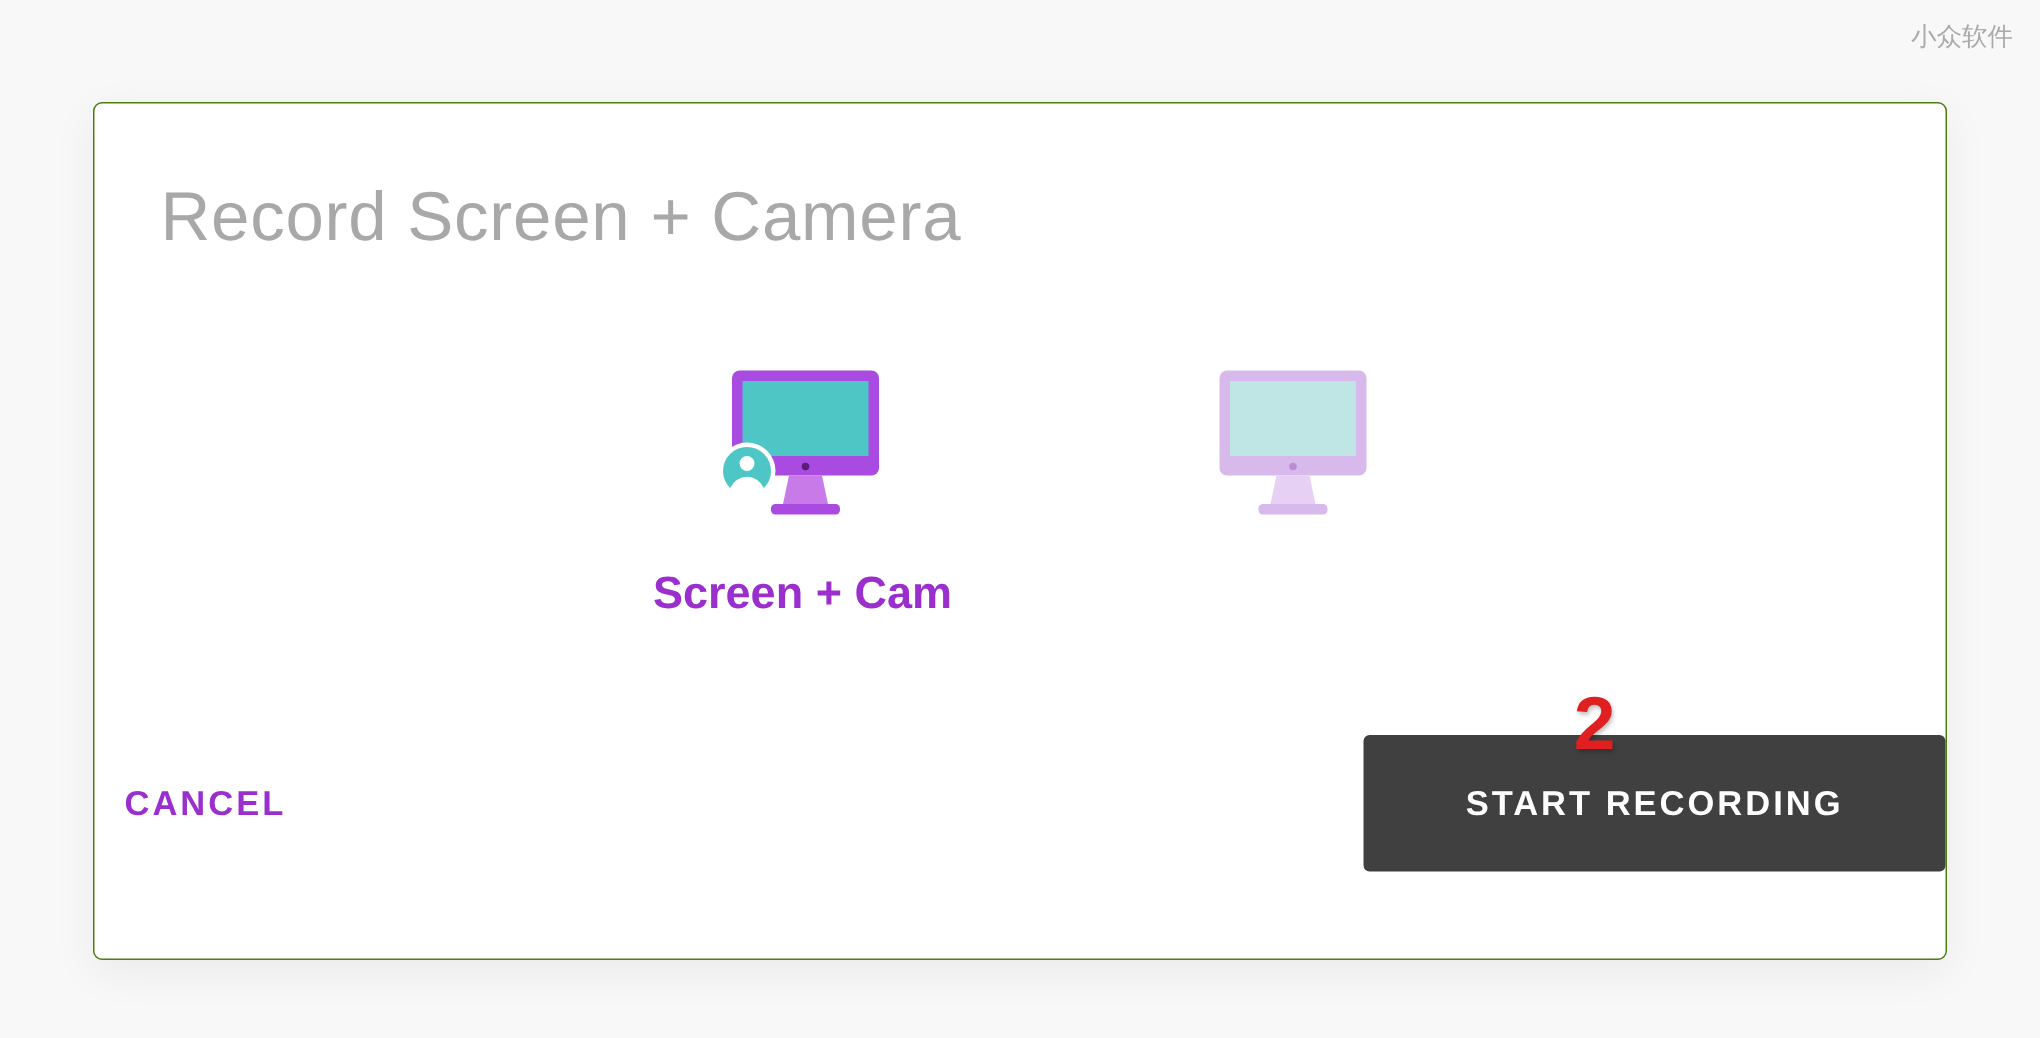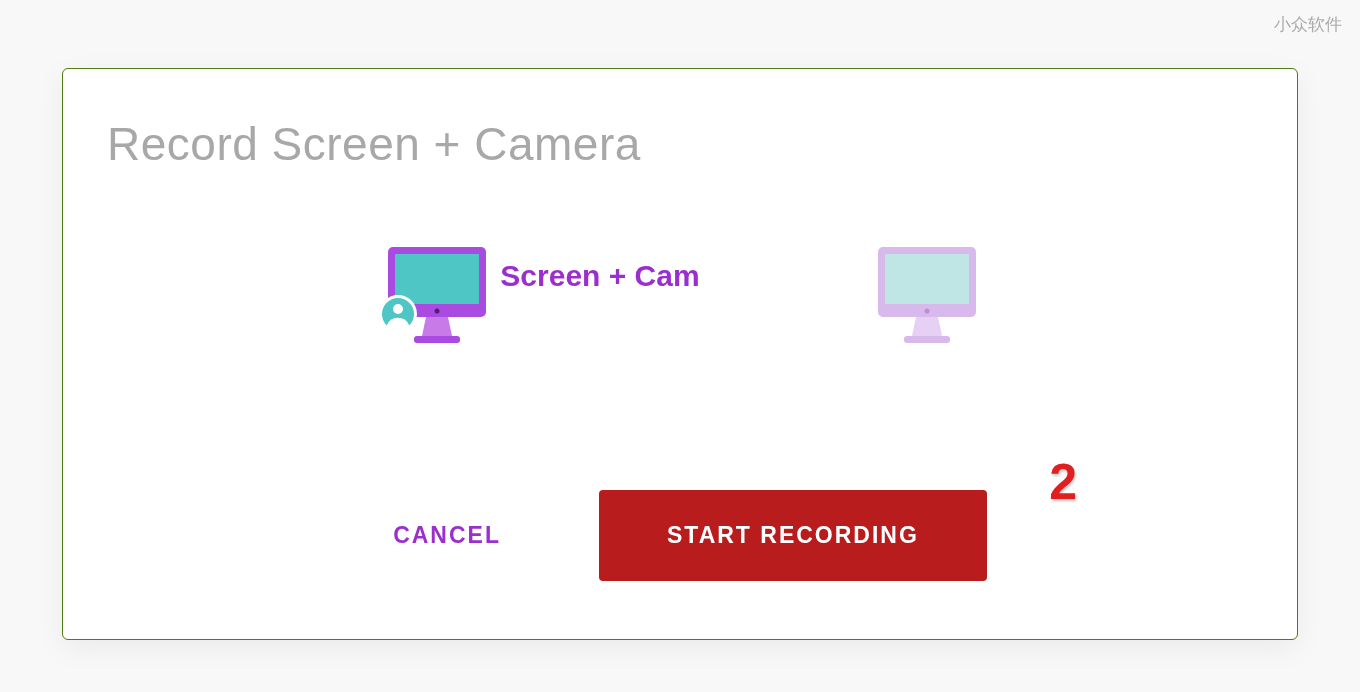--- a/index.html
+++ b/index.html
@@ -46,20 +46,22 @@
       position: absolute;
       top: 172px;
       left: 0;
       width: 100%;
       display: flex;
       justify-content: center;
       gap: 160px;
     }
     .option {
       display: flex;
+      flex-direction: column;
+      align-items: center;
       cursor: pointer;
     }
     .option-label {
       margin-top: 18px;
       font-size: 30px;
     }
     .option.selected .option-label {
       color: #9a2fce;
       font-weight: 700;
     }
@@ -71,36 +73,36 @@
       width: 130px;
       height: 120px;
       position: relative;
     }
     .buttons {
       position: absolute;
       bottom: 58px;
       left: 0;
       width: 100%;
       display: flex;
-      justify-content: center;
+      justify-content: space-between;
       align-items: center;
       gap: 78px;
     }
     .btn-cancel {
       background: transparent;
       border: none;
       color: #9a2fce;
       font-size: 23px;
       font-weight: 700;
       letter-spacing: 2px;
       cursor: pointer;
       padding: 10px 20px;
     }
     .btn-start {
-      background: #b91c1c;
+      background: #404040;
       border: none;
       color: #fff;
       font-size: 23px;
       font-weight: 700;
       letter-spacing: 2px;
       cursor: pointer;
       padding: 32px 68px;
       border-radius: 4px;
     }
     .annotation {

